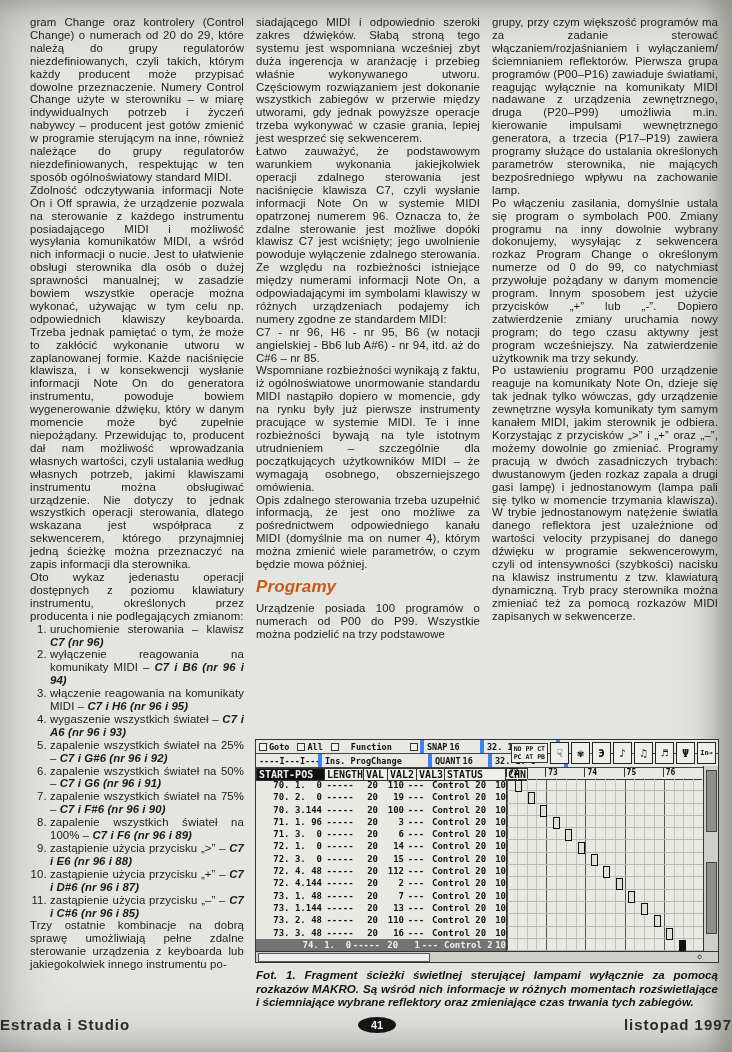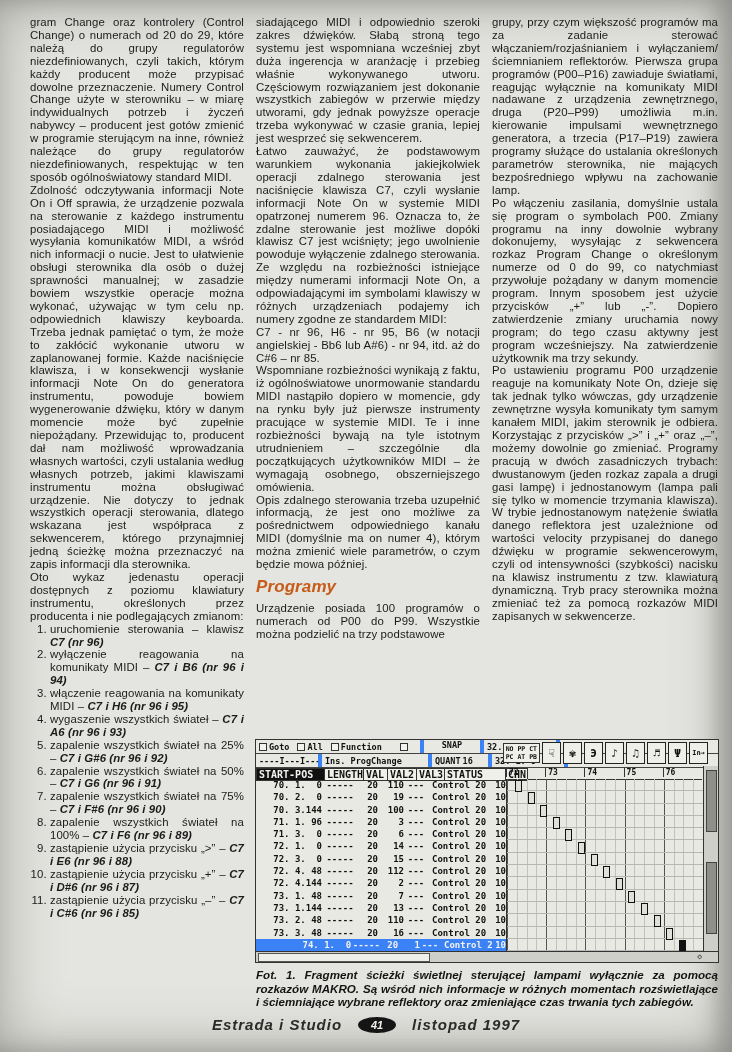--- a/index.html
+++ b/index.html
@@ -18,60 +18,60 @@
   .heading{font-weight:bold;font-style:italic;font-size:17px;color:#c75b17;margin:10px 0 8px 0;text-align:left;}
 
   
   #shot{position:absolute;left:255px;top:739px;width:462px;height:222px;background:#e9e9e4;
         border:1px solid #333;font-family:"DejaVu Sans Mono",monospace;color:#111;}
   .tb{display:flex;height:13px;border-bottom:1px solid #444;}
   .tb .cell{display:flex;align-items:center;gap:2px;border-right:4px solid #3b82f6;
             font-size:8.5px;font-weight:bold;padding:0 3px;white-space:nowrap;overflow:hidden;}
   .chk{display:inline-block;width:6px;height:6px;border:1px solid #333;background:#f2f2ee;}
   .menu{flex:0 0 auto;}
-  .iconbar{position:absolute;right:10px;top:1px;height:24px;display:flex;align-items:center;gap:2px;}
+  .iconbar{position:absolute;right:2px;top:1px;height:24px;display:flex;align-items:center;gap:2px;}
   .filterbox{display:flex;flex-direction:column;justify-content:center;font-size:6.5px;
              font-weight:bold;line-height:8px;border:1px solid #333;padding:1px 2px;background:#f0f0ea;}
   .ibtn{width:17px;height:20px;border:1px solid #222;background:#ececе6;background:#ececе6;
         display:flex;align-items:center;justify-content:center;font-size:11px;font-weight:bold;background-color:#efefe9;}
   .hdr{display:flex;height:13px;}
   .hcell{border:1px solid #333;border-left:none;background:#f0f0ea;font-size:10px;font-weight:bold;
          display:flex;align-items:center;padding:0 2px;overflow:hidden;white-space:nowrap;}
   .hcell:first-child{border-left:1px solid #333;background:#111;color:#f2f2ee;}
   .rows{position:absolute;left:0;top:39px;width:250px;}
   .lrow{display:flex;height:12.3px;font-size:9px;font-weight:bold;line-height:12.3px;white-space:pre;}
   .lrow span{display:inline-block;overflow:hidden;}
   .lrow .c-pos{width:66px;text-align:right;}
   .lrow .c-len{width:36px;text-align:center;}
   .lrow .c-v1{width:20px;text-align:right;}
   .lrow .c-v2{width:26px;text-align:right;}
   .lrow .c-v3{width:24px;text-align:center;}
   .lrow .c-st{width:58px;text-align:left;padding-left:4px;}
   .lrow .c-ch{width:16px;text-align:right;}
-  .lrow.sel{background:#3b82f6;color:#f2f2ee;padding-left:40px;}
+  .lrow.sel{background:#737373;color:#f2f2ee;padding-left:40px;}
   #grid{position:absolute;left:250px;top:39px;width:196px;height:172px;border-left:1px solid #333;
         background-image:
           repeating-linear-gradient(to bottom,transparent 0,transparent 11.3px,#b8b8b2 11.3px,#b8b8b2 12.3px),
           repeating-linear-gradient(to right,#55554f 0,#55554f 1px,transparent 1px,transparent 39.2px),
           repeating-linear-gradient(to right,#c2c2bc 0,#c2c2bc 1px,transparent 1px,transparent 9.8px);}
   .bar{position:absolute;width:5px;height:10px;border:1px solid #111;background:#e0e0da;}
   .bar.sel{background:#111;}
   #ruler{position:absolute;left:250px;top:26px;width:196px;height:13px;border-bottom:1px solid #333;
          font-size:8px;font-weight:bold;}
   #ruler span{position:absolute;top:2px;border-left:1px solid #333;padding-left:2px;}
   #vscroll{position:absolute;right:0;top:26px;width:14px;height:185px;border-left:1px solid #333;background:#cfcfc9;}
   #vscroll .thumb{position:absolute;left:2px;width:9px;background:#8f8f89;border:1px solid #444;}
   #hscroll{position:absolute;left:0;bottom:0;width:462px;height:10px;border-top:1px solid #333;background:#cfcfc9;}
   #hscroll .thumb{position:absolute;left:2px;top:1px;width:170px;height:7px;background:#efefe9;border:1px solid #555;}
   #hscroll .dia{position:absolute;right:16px;top:0;font-size:8px;}
 
   #caption{position:absolute;left:256px;top:968px;width:462px;font-size:11.6px;line-height:13.6px;
            font-weight:bold;font-style:italic;color:#141414;text-align:justify;}
-  #footer{position:absolute;left:0;top:1016px;width:732px;display:flex;justify-content:center;
-          align-items:center;gap:16px;color:#2a2a2a;font-style:italic;}
+  #footer{position:absolute;left:0;top:1016px;width:732px;display:flex;justify-content:space-between;
+          align-items:center;gap:16px;color:#2a2a2a;}
   #footer .ft{font-size:15px;letter-spacing:1px;font-weight:bold;}
   #badge{background:#151515;color:#f0f0ec;border-radius:50%/50%;min-width:30px;height:16px;
          display:flex;align-items:center;justify-content:center;font-size:11px;font-weight:bold;padding:0 4px;}
 </style>
 </head>
 <body>
 
 <div id="page">
 
   <div class="col" id="col1">
@@ -84,20 +84,21 @@
         <li><span>włączenie reagowania na komunikaty MIDI – </span><span class="cmd">C7 i H6 (nr 96 i 95)</span></li>
         <li><span>wygaszenie wszystkich świateł – </span><span class="cmd">C7 i A6 (nr 96 i 93)</span></li>
         <li><span>zapalenie wszystkich świateł na 25% – </span><span class="cmd">C7 i G#6 (nr 96 i 92)</span></li>
         <li><span>zapalenie wszystkich świateł na 50% – </span><span class="cmd">C7 i G6 (nr 96 i 91)</span></li>
         <li><span>zapalenie wszystkich świateł na 75% – </span><span class="cmd">C7 i F#6 (nr 96 i 90)</span></li>
         <li><span>zapalenie wszystkich świateł na 100% – </span><span class="cmd">C7 i F6 (nr 96 i 89)</span></li>
         <li><span>zastąpienie użycia przycisku „&gt;” – </span><span class="cmd">C7 i E6 (nr 96 i 88)</span></li>
         <li><span>zastąpienie użycia przycisku „+” – </span><span class="cmd">C7 i D#6 (nr 96 i 87)</span></li>
         <li><span>zastąpienie użycia przycisku „–” – </span><span class="cmd">C7 i C#6 (nr 96 i 85)</span></li>
       </ol>
+    <p>Trzy ostatnie kombinacje na dobrą sprawę umożliwiają pełne zdalne sterowanie urządzenia z keyboarda lub jakiegokolwiek innego instrumentu po-</p>
   </div>
 
   <div class="col" id="col2">
     <p>siadającego MIDI i odpowiednio szeroki zakres dźwięków. Słabą stroną tego systemu jest wspomniana wcześniej zbyt duża ingerencja w aranżację i przebieg właśnie wykonywanego utworu. Częściowym rozwiązaniem jest dokonanie wszystkich zabiegów w przerwie między utworami, gdy jednak powyższe operacje trzeba wykonywać w czasie grania, lepiej jest wesprzeć się sekwencerem.</p>
     <p>Łatwo zauważyć, że podstawowym warunkiem wykonania jakiejkolwiek operacji zdalnego sterowania jest naciśnięcie klawisza C7, czyli wysłanie informacji Note On w systemie MIDI opatrzonej numerem 96. Oznacza to, że zdalne sterowanie jest możliwe dopóki klawisz C7 jest wciśnięty; jego uwolnienie powoduje wyłączenie zdalnego sterowania. Ze względu na rozbieżności istniejące między numerami informacji Note On, a odpowiadającymi im symbolami klawiszy w różnych urządzeniach podajemy ich numery zgodne ze standardem MIDI:</p>
     <p>C7 - nr 96, H6 - nr 95, B6 (w notacji angielskiej - Bb6 lub A#6) - nr 94, itd. aż do C#6 – nr 85.</p>
     <p>Wspomniane rozbieżności wynikają z faktu, iż ogólnoświatowe unormowanie standardu MIDI nastąpiło dopiero w momencie, gdy na rynku były już pierwsze instrumenty pracujące w systemie MIDI. Te i inne rozbieżności bywają na tyle istotnym utrudnieniem – szczególnie dla początkujących użytkowników MIDI – że wymagają osobnego, obszerniejszego omówienia.</p>
     <p>Opis zdalnego sterowania trzeba uzupełnić informacją, że jest ono możliwe za pośrednictwem odpowiedniego kanału MIDI (domyślnie ma on numer 4), którym można zmienić wiele parametrów, o czym będzie mowa później.</p>
     <div class="heading">Programy</div>
     <p>Urządzenie posiada 100 programów o numerach od P00 do P99. Wszystkie można podzielić na trzy podstawowe</p>
@@ -113,30 +114,30 @@
     <div class="tb">
       <div class="cell menu" style="width:158px;" id="menucell">
           <span style="display: inline-flex; align-items: center; gap: 2px; margin-right: 6px;">
             <span class="chk"></span>
             <span>Goto</span>
           </span>
           <span style="display: inline-flex; align-items: center; gap: 2px; margin-right: 6px;">
             <span class="chk"></span>
             <span>All</span>
           </span>
-          <span style="display: inline-flex; align-items: center; gap: 2px; margin-right: 16px;">
+          <span style="display: inline-flex; align-items: center; gap: 12px; margin-right: 16px;">
             <span class="chk"></span>
             <span>Function</span>
           </span>
           <span style="display: inline-flex; align-items: center; gap: 18px; margin-right: 6px;">
             <span class="chk"></span>
             <span>Mask</span>
           </span>
         </div>
-      <div class="cell" style="width:50px;flex-direction:column;">
+      <div class="cell" style="width:50px;">
         <span>SNAP</span>
         <span>16</span>
       </div>
       <div class="cell" style="width:66px;">
         <span>32. 1.  0</span>
       </div>
     </div>
     <div class="tb">
       <div class="cell" style="width:56px;">
         <span>----I---I----</span>

